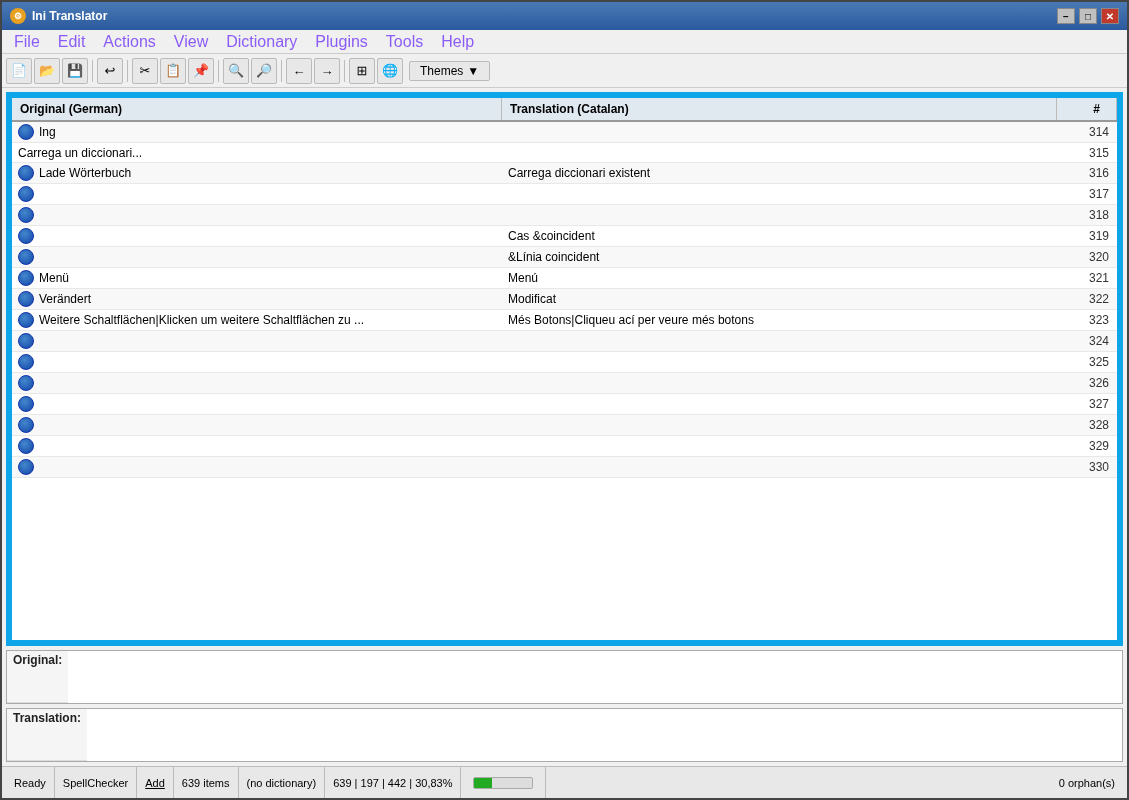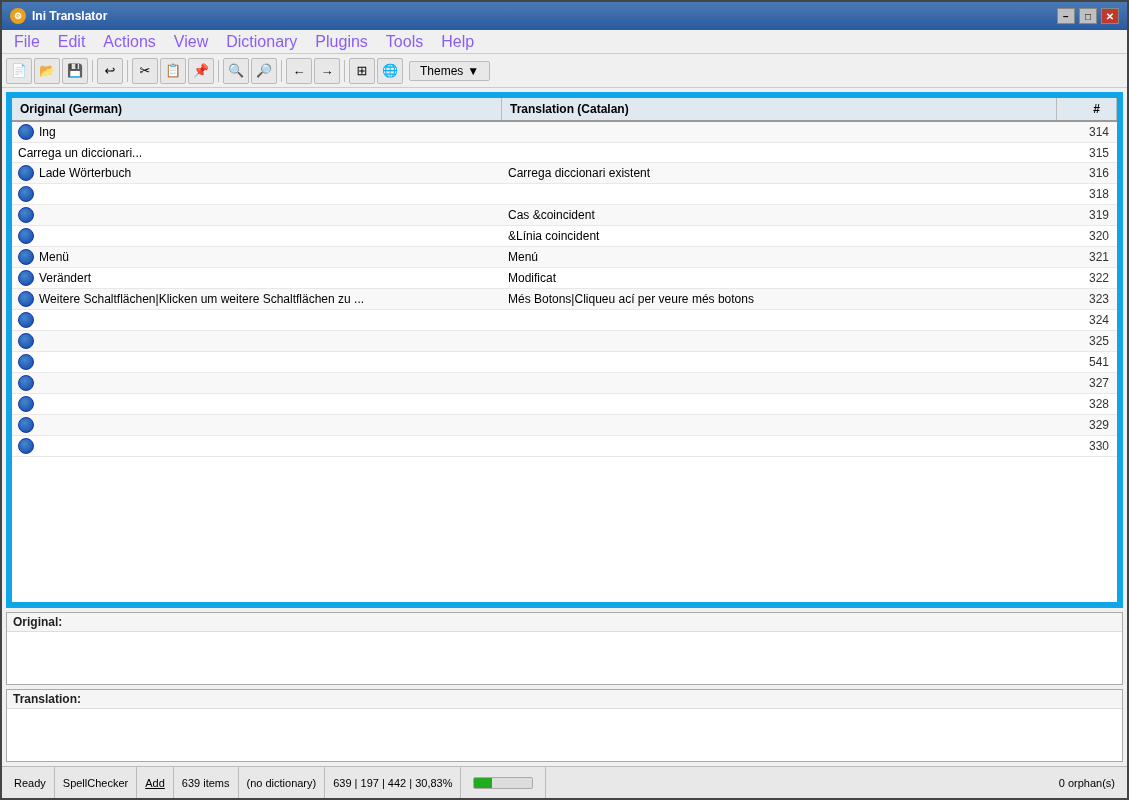--- a/index.html
+++ b/index.html
@@ -205,21 +205,21 @@
       display: flex;
       flex-direction: column;
       flex-shrink: 0;
       margin: 0 4px 4px 4px;
       gap: 4px;
     }
     .panel {
       border: 1px solid #aaa;
       background: white;
       display: flex;
-      flex-direction: column;
+      flex-direction: row;
     }
     .panel-label {
       padding: 2px 6px;
       font-size: 12px;
       font-weight: bold;
       color: #222;
       background: #f5f5f5;
       border-bottom: 1px solid #ddd;
     }
     .panel-content {
@@ -354,20 +354,28 @@
             </div>
             <div class="td td-translation">Carrega diccionari existent</div>
             <div class="td td-num">316</div>
           </div>
           <div class="table-row">
             <div class="td td-original">
               <span class="globe-icon"></span>
               <span style="margin-left: 3px;"></span>
             </div>
             <div class="td td-translation"></div>
+            <div class="td td-num">317</div>
+          </div>
+          <div class="table-row">
+            <div class="td td-original">
+              <span class="globe-icon"></span>
+              <span style="margin-left: 3px;"></span>
+            </div>
+            <div class="td td-translation"></div>
             <div class="td td-num">318</div>
           </div>
           <div class="table-row">
             <div class="td td-original">
               <span class="globe-icon"></span>
               <span style="margin-left: 3px;"></span>
             </div>
             <div class="td td-translation">Cas &amp;coincident</div>
             <div class="td td-num">319</div>
           </div>
@@ -418,21 +426,21 @@
             </div>
             <div class="td td-translation"></div>
             <div class="td td-num">325</div>
           </div>
           <div class="table-row">
             <div class="td td-original">
               <span class="globe-icon"></span>
               <span style="margin-left: 3px;"></span>
             </div>
             <div class="td td-translation"></div>
-            <div class="td td-num">541</div>
+            <div class="td td-num">326</div>
           </div>
           <div class="table-row">
             <div class="td td-original">
               <span class="globe-icon"></span>
               <span style="margin-left: 3px;"></span>
             </div>
             <div class="td td-translation"></div>
             <div class="td td-num">327</div>
           </div>
           <div class="table-row">

